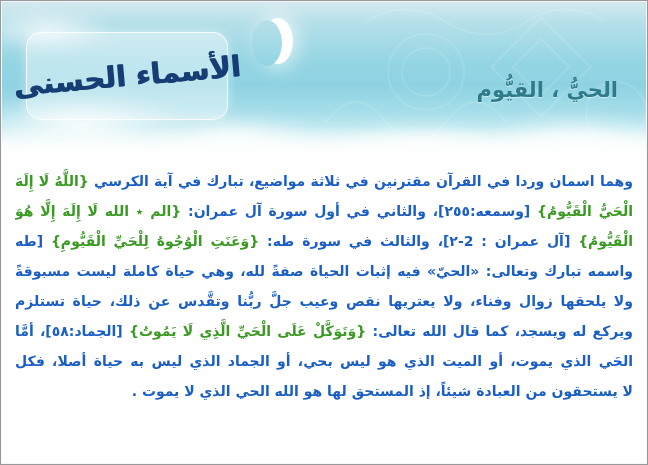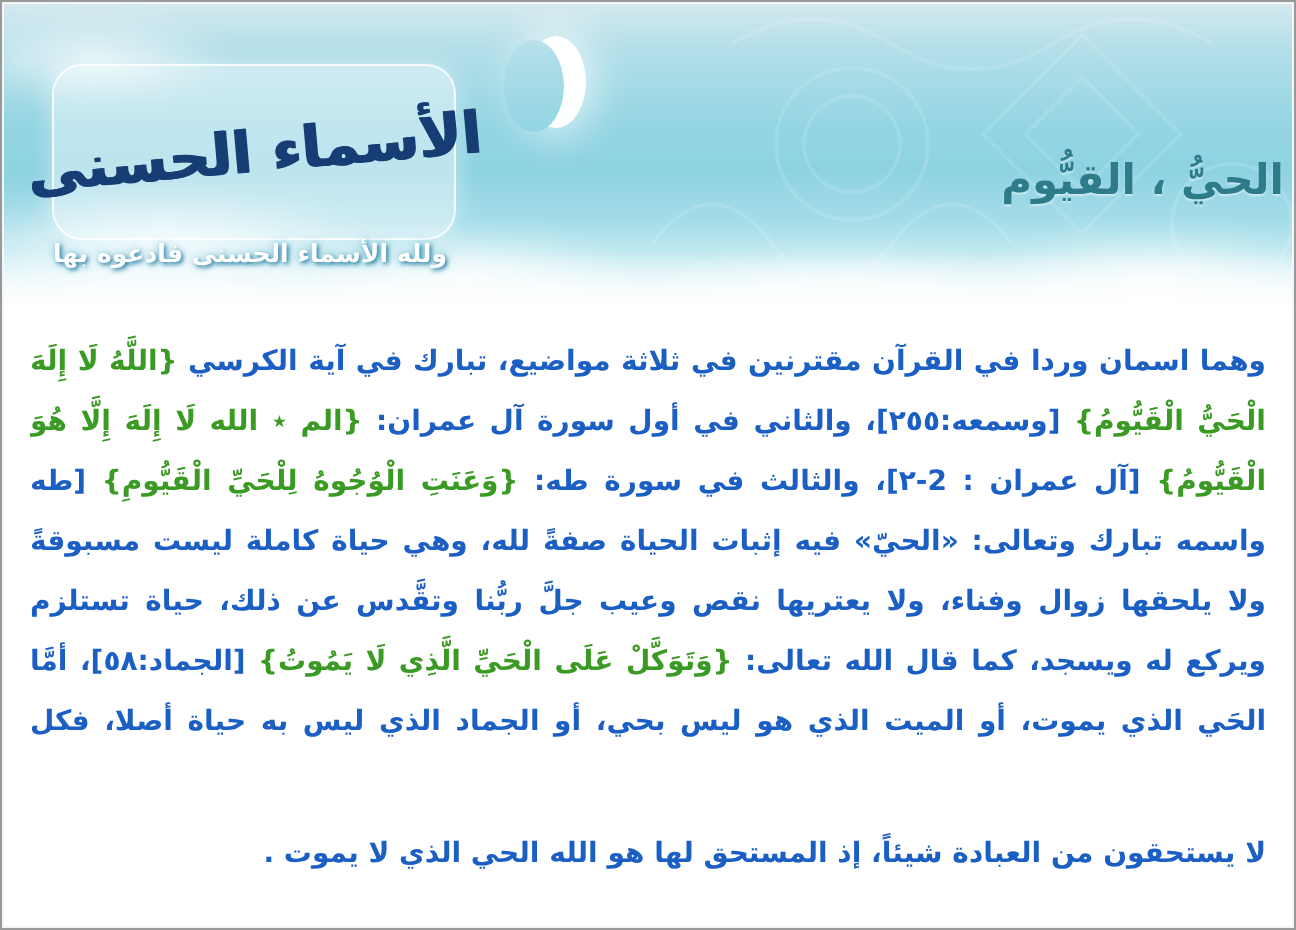--- a/index.html
+++ b/index.html
@@ -59,39 +59,39 @@
     white-space:nowrap;direction:rtl;
   }
   .tagline{
     position:absolute;left:16px;top:117px;width:214px;
     text-align:center;direction:rtl;
     font-size:12.5px;font-weight:bold;color:#ffffff;
     text-shadow:1px 1px 2px rgba(35,125,160,.95),0 0 5px rgba(120,190,215,.9);
   }
   
   .page-title{
-    position:absolute;top:76px;right:4px;
+    position:absolute;top:76px;right:28px;
     direction:rtl;font-size:21px;font-weight:bold;
     color:var(--title,#2d7b8b);
     text-shadow:0 1px 1px rgba(255,255,255,.5);
   }
   
   .body-text{
     position:absolute;top:162px;left:1px;right:1px;bottom:1px;
     padding:3px 13px 0 13px;
     direction:rtl;
   }
   .text-line{
     height:30px;line-height:30px;overflow:hidden;
     font-size:14px;font-weight:bold;
     color:var(--body-blue,#1b5fc4);
     text-align:justify;text-align-last:justify;
     white-space:normal;
   }
-  .text-line.last{text-align:left;text-align-last:right;margin-top:36px;}
+  .text-line.last{text-align:left;text-align-last:right;}
   .text-line .quran{color:var(--quran-green,#3a9a23);}
   .text-line .normal{color:var(--body-blue,#1b5fc4);}
 </style>
 </head>
 <body>
 
 <div class="card">
 
   <div class="header">
     <svg class="arabesque" width="340" height="160" viewBox="0 0 340 160">
@@ -109,21 +109,20 @@
     <div class="cloud c1"></div>
     <div class="cloud c2"></div>
     <div class="cloud c3"></div>
     <div class="cloud c4"></div>
     <div class="cloud-band"></div>
     <div class="crescent"></div>
 
     <div class="logo-box">
       <div class="calligraphy">الأسماء الحسنى</div>
     </div>
-    <div class="tagline">ولله الأسماء الحسنى فادعوه بها</div>
 
     <div class="page-title">الحيُّ ، القيُّوم</div>
   </div>
 
   <div class="body-text">
       <div class="text-line"><span class="normal">وهما اسمان وردا في القرآن مقترنين في ثلاثة مواضيع، تبارك في آية الكرسي </span><span class="quran">{اللَّهُ لَا إِلَهَ إِلَّا هُوَ</span></div>
       <div class="text-line"><span class="quran">الْحَيُّ الْقَيُّومُ}</span><span class="normal"> [وسمعه:٢٥٥]، والثاني في أول سورة آل عمران: </span><span class="quran">{الم ٭ الله لَا إِلَهَ إِلَّا هُوَ الْحَيُّ</span></div>
       <div class="text-line"><span class="quran">الْقَيُّومُ}</span><span class="normal"> [آل عمران : 2-٢]، والثالث في سورة طه: </span><span class="quran">{وَعَنَتِ الْوُجُوهُ لِلْحَيِّ الْقَيُّومِ}</span><span class="normal"> [طه :١١١].</span></div>
       <div class="text-line"><span class="normal">واسمه تبارك وتعالى: «الحيّ» فيه إثبات الحياة صفةً لله، وهي حياة كاملة ليست مسبوقةً بعدم،</span></div>
       <div class="text-line"><span class="normal">ولا يلحقها زوال وفناء، ولا يعتريها نقص وعيب جلَّ ربُّنا وتقَّدس عن ذلك، حياة تستلزم كمال</span></div>

